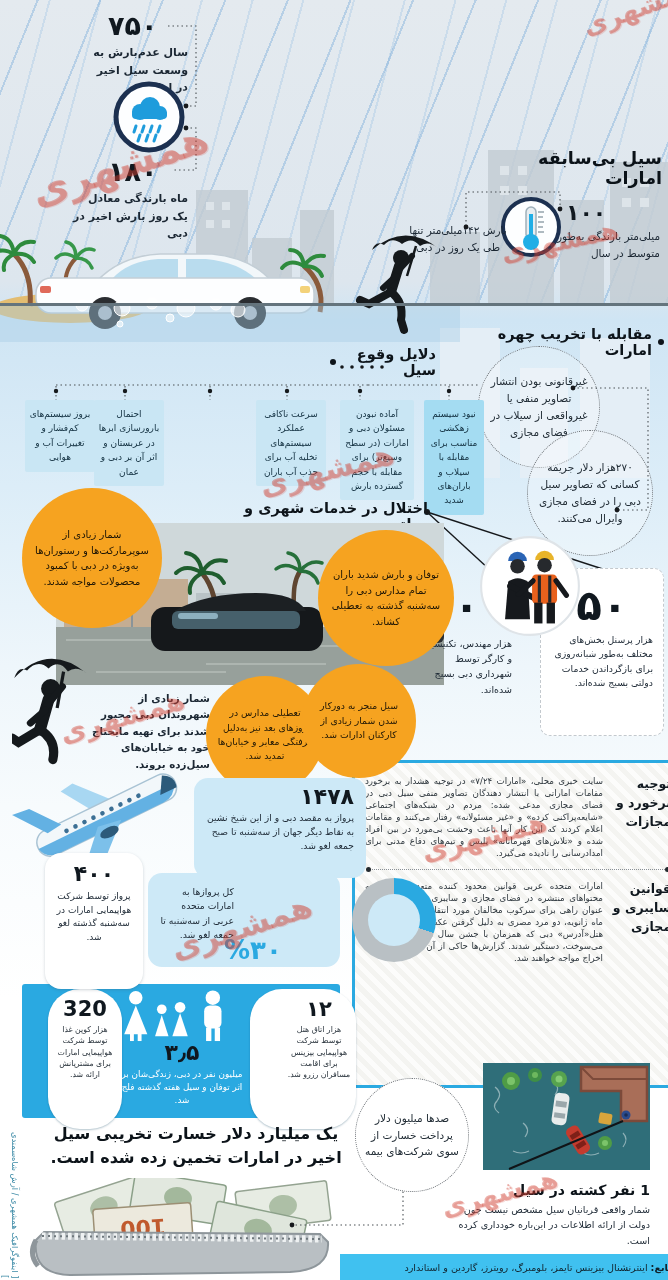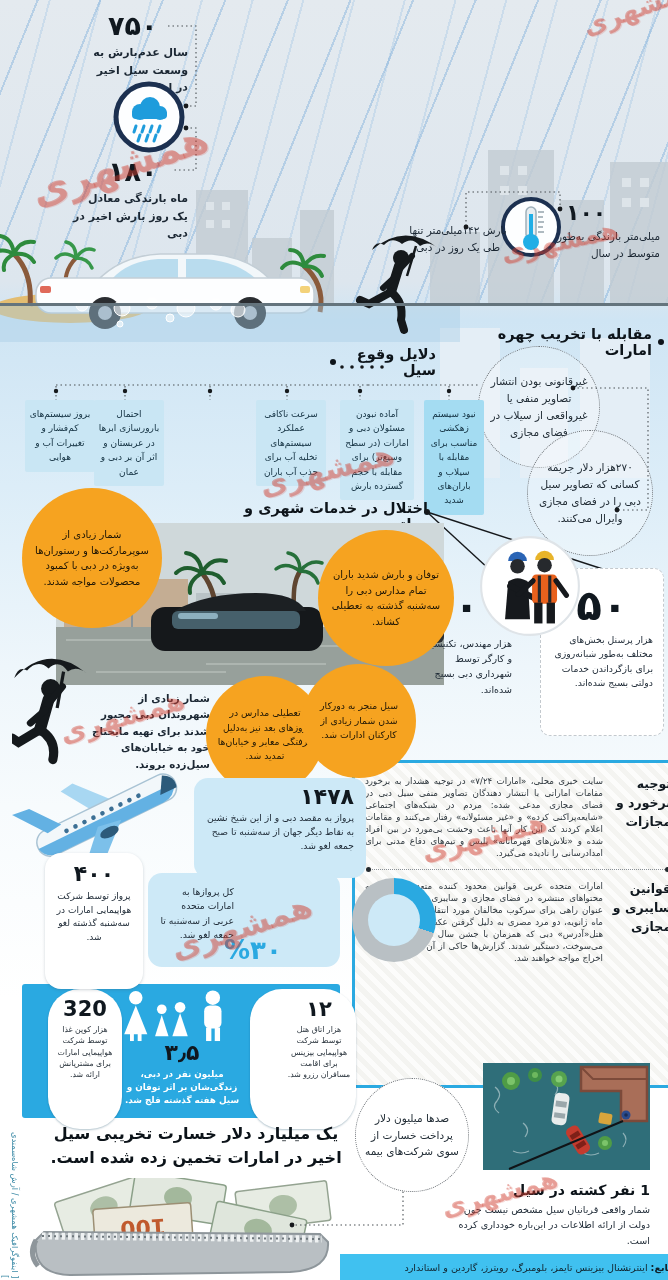--- a/index.html
+++ b/index.html
@@ -146,20 +146,21 @@
         <line x1="48" y1="46" x2="46" y2="52"></line>
       <line x1="28" y1="55" x2="26" y2="61"></line>
         <line x1="36" y1="55" x2="34" y2="61"></line>
         <line x1="44" y1="55" x2="42" y2="61"></line>
     </g>
   </svg>
 
   <div class="abs num" style="left:108px;top:158px;font-size:27px;">۱۸۰</div>
   <div class="abs lbl rt" style="left:72px;top:190px;width:116px;font-size:11px;font-weight:bold;line-height:1.6;">ماه بارندگی معادل یک روز بارش اخیر در دبی</div>
 
+  <div class="abs rt" style="left:498px;top:148px;width:164px;font-size:17.5px;font-weight:bold;color:#0b1218;">سیل بی‌سابقه امارات</div>
 
   <svg class="abs" style="left:500px;top:196px;" width="62" height="62" viewBox="0 0 62 62">
     <circle cx="31" cy="31" r="28" fill="#fdfeff" stroke="#1c3050" stroke-width="4"></circle>
     <rect x="26" y="11" width="10" height="32" rx="5" fill="#e7edf1" stroke="#9fb0ba" stroke-width="1.5"></rect>
     <rect x="29" y="18" width="4" height="26" fill="#21aee6"></rect>
     <circle cx="31" cy="46" r="8" fill="#21aee6"></circle>
     <g stroke="#8d9ca6" stroke-width="1.4">
       <line x1="38" y1="16" x2="44" y2="16"></line>
         <line x1="38" y1="21" x2="43" y2="21"></line>
       <line x1="38" y1="26" x2="44" y2="26"></line>
@@ -425,21 +426,21 @@
           <path d="M44,26 L37,48 H51 Z"></path>
         <circle cx="63" cy="18" r="5.5"></circle>
           <path d="M63,24 L55,48 H71 Z"></path>
         <circle cx="97" cy="8" r="7.5"></circle>
           <rect x="88" y="16" width="18" height="24" rx="6"></rect>
           <rect x="90" y="39" width="5.5" height="14"></rect>
           <rect x="99" y="39" width="5.5" height="14"></rect>
       </g>
     </svg>
     <div class="abs num ct" style="left:130px;top:58px;width:60px;font-size:22px;">۳٫۵</div>
-    <div class="abs ct" style="left:94px;top:84px;width:132px;font-size:8.8px;line-height:1.5;color:#fff;font-weight:700;">میلیون نفر در دبی، زندگی‌شان بر اثر توفان و سیل هفته گذشته فلج شد.</div>
+    <div class="abs ct" style="left:94px;top:84px;width:132px;font-size:8.8px;line-height:1.5;color:#fff;font-weight:400;">میلیون نفر در دبی، زندگی‌شان بر اثر توفان و سیل هفته گذشته فلج شد.</div>
   </div>
 
   <div class="abs headline" style="left:46px;top:1122px;width:300px;">یک میلیارد دلار خسارت تخریبی سیل
 اخیر در امارات تخمین زده شده است.</div>
 
   <div class="abs bubble-dot" style="left:355px;top:1078px;width:96px;height:96px;background:#fff;font-size:10.5px;z-index:6;">صدها میلیون دلار پرداخت خسارت از سوی شرکت‌های بیمه</div>
 
   <svg class="abs" style="left:483px;top:1063px;" width="167" height="107" viewBox="0 0 167 107">
     <rect width="167" height="107" fill="#2f6e79"></rect>
     <g stroke="rgba(255,255,255,.45)" stroke-width="1.2" fill="none">

